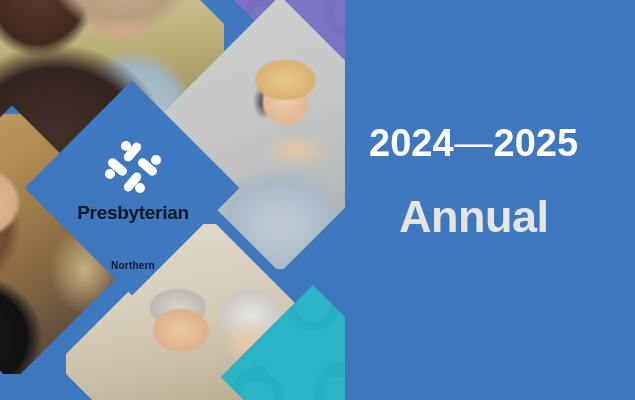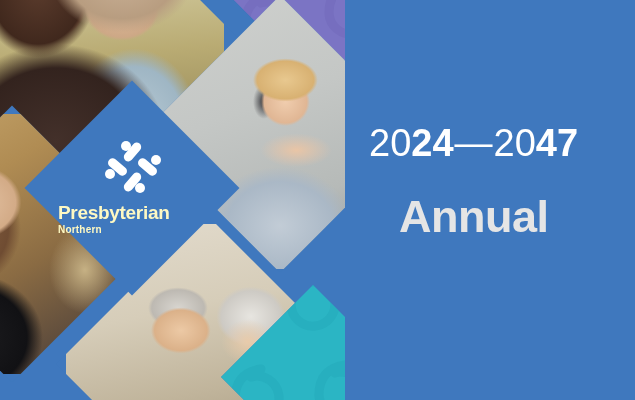--- a/index.html
+++ b/index.html
@@ -90,46 +90,47 @@
   }
 
   
   .logo-plate{background:#3f78be;}
 
   
   #logo{
     position:absolute;
     left:58px;top:138px;
     width:150px;
-    color:#fef9c3;
+    text-align:center;
+    color:#0f172a;
   }
   #logo .mark{display:block;margin:0 auto 8px auto;}
   #logo .l1{
     font-size:19px;font-weight:bold;letter-spacing:-.3px;
     line-height:17px;display:block;
   }
   #logo .l2{
     font-size:19px;font-weight:bold;letter-spacing:-.3px;
     line-height:19px;display:block;
   }
   #logo .l3{
     font-size:10px;font-weight:bold;letter-spacing:.2px;
-    line-height:18px;display:block;
+    line-height:18px;display:block;margin-top:36px;
   }
 
   
   #years{
     position:absolute;left:369px;top:122px;
     color:#ffffff;
     font-size:38px;
     line-height:42px;
     letter-spacing:0px;
     white-space:nowrap;
   }
-  #years .lt{font-weight:400;}
+  #years .lt{font-weight:700;}
   #years .bd{font-weight:bold;margin-top:32px;}
   #years .dash{font-weight:300;padding:0 1px;}
 
   #title{
     position:absolute;left:399px;top:190px;
     color:#e5e5e5;
     font-size:45px;
     font-weight:bold;
     line-height:54px;
     letter-spacing:-.5px;
@@ -224,20 +225,20 @@
         <circle cx="55" cy="22" r="5"></circle>
         <circle cx="39" cy="50" r="5"></circle>
         <circle cx="9" cy="36" r="5"></circle>
       </g>
     </svg>
     <span class="l1">Presbyterian</span>
     <span class="l3">Northern</span>
   </div>
 
   <div id="years">
-    <span class="lt">20</span><span class="bd">24</span><span class="dash">—</span><span class="lt">20</span><span class="bd">47</span>
+    <span class="lt">20</span><span class="bd">24</span><span class="dash">—</span><span class="lt">20</span><span class="bd">25</span>
   </div>
 
   <div id="title">
     <span>Annual</span>
   </div>
 
 </div>
 
 </body></html>

